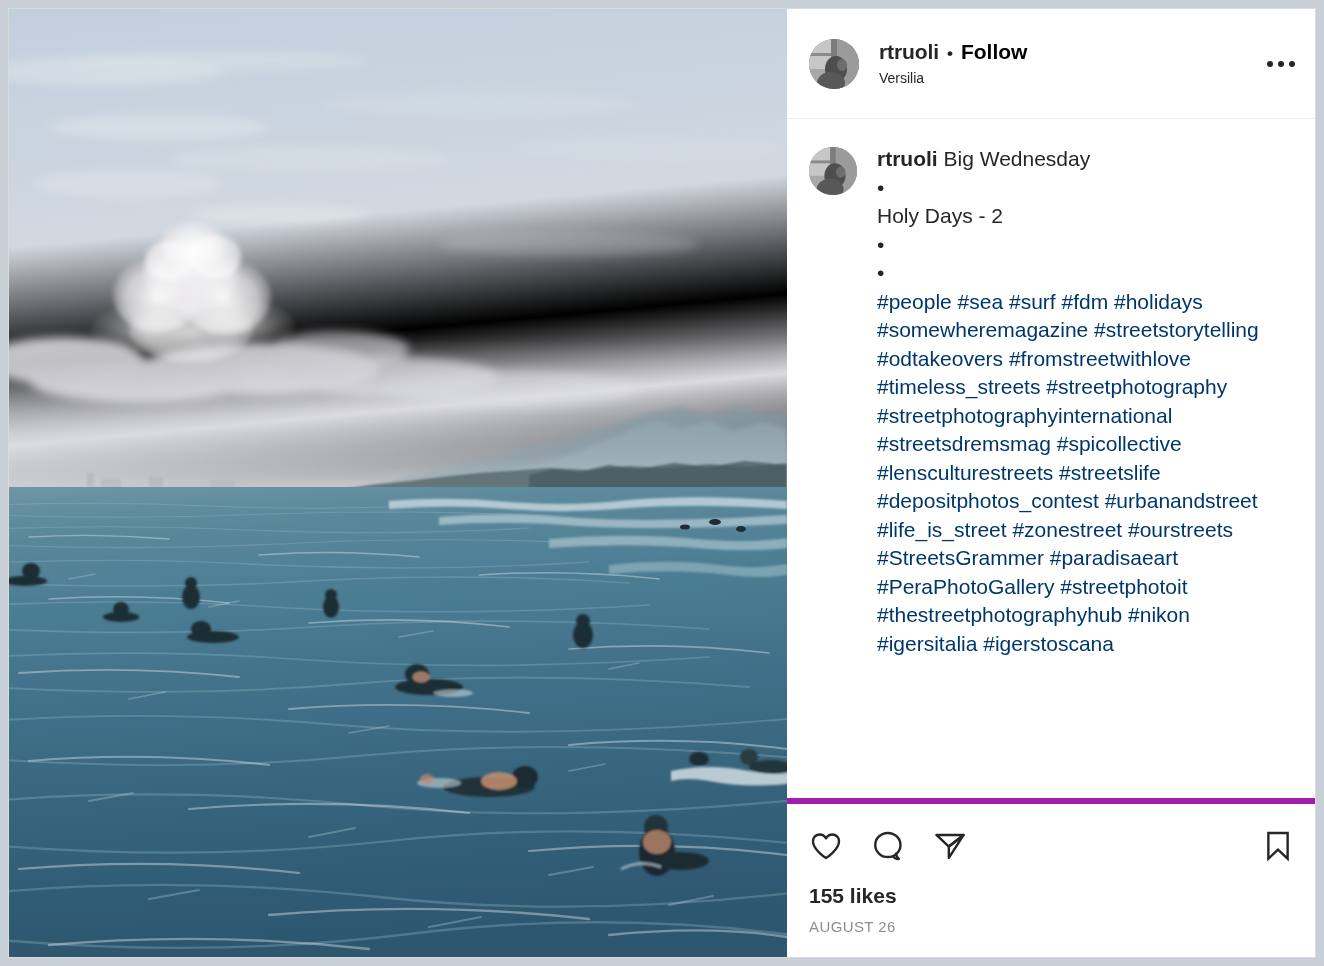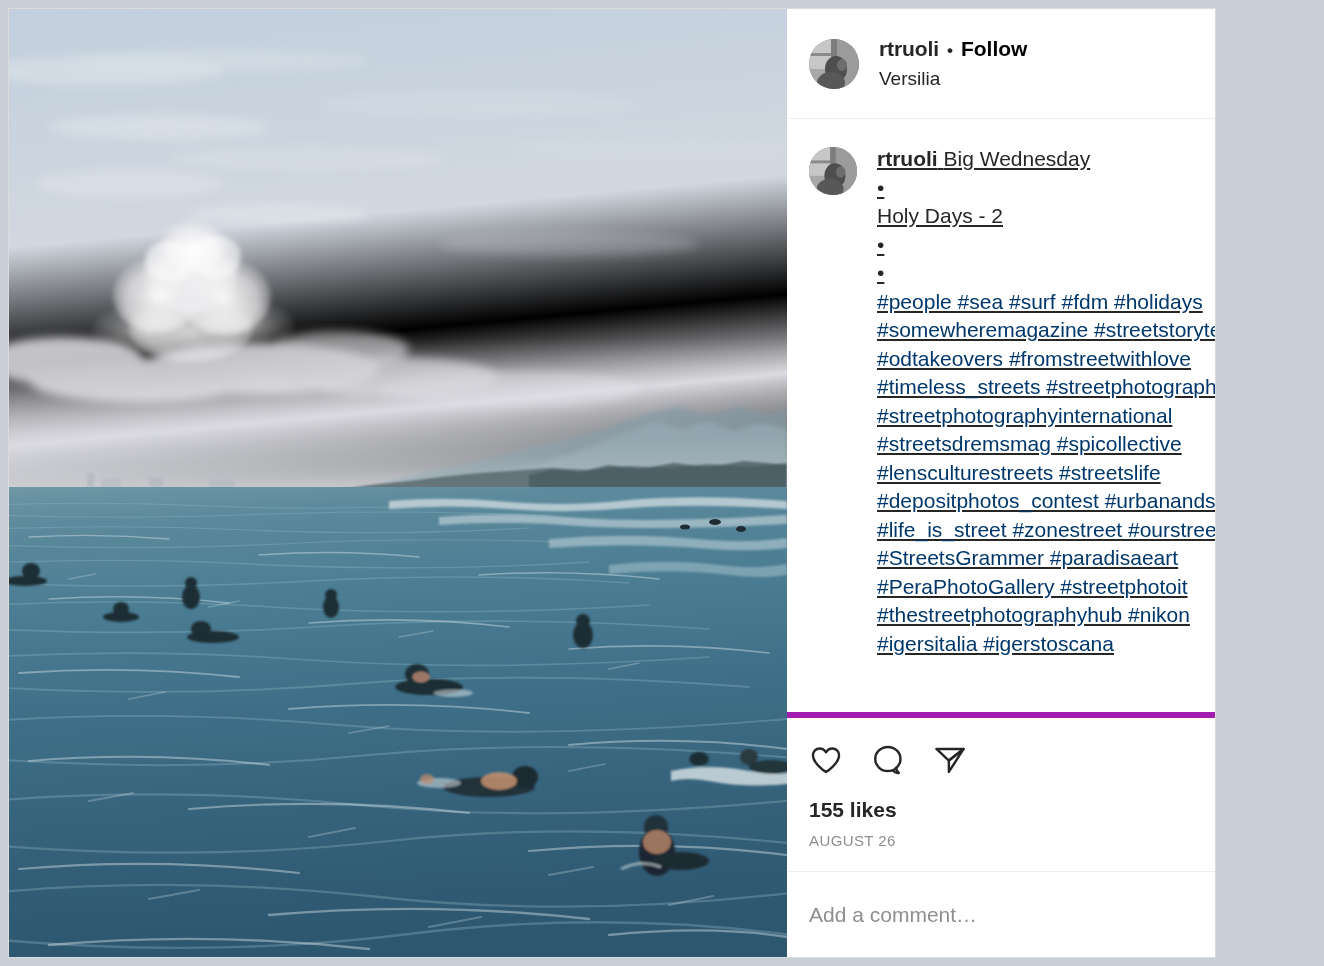--- a/index.html
+++ b/index.html
@@ -9,21 +9,21 @@
     height: 966px;
     background: #c9cfd6;
     font-family: "Liberation Sans", sans-serif;
     overflow: hidden;
   }
 
   .post-card {
     position: absolute;
     left: 8px;
     top: 8px;
-    width: 1208px;
+    width: 1308px;
     height: 950px;
     background: #ffffff;
     border: 1px solid #dbdbdb;
     display: flex;
     overflow: hidden;
   }
 
   
   .photo-pane {
     position: relative;
@@ -74,21 +74,21 @@
   }
   .username-strong { font-weight: 700; letter-spacing: -0.1px; }
   .dot-sep { color: #262626; margin: 0 8px; font-weight: 700; font-size: 17px; }
   .follow-link {
     color: #000000;
     font-weight: 700;
     font-size: 21px;
     cursor: pointer;
   }
   .location-text {
-    font-size: 19px;
+    font-size: 14px;
     color: #262626;
     margin-top: 5px;
   }
   .more-btn {
     flex: 0 0 auto;
     width: 40px; height: 36px;
     display: flex; align-items: center; justify-content: center;
     gap: 5px;
     cursor: pointer;
   }
@@ -116,21 +116,20 @@
     background: #8c8c8c;
   }
   .caption-avatar svg { display: block; width: 48px; height: 48px; }
 
   .caption-body {
     margin-left: 20px;
     font-size: 21px;
     line-height: 28.5px;
     color: #262626;
     flex: 1 1 auto;
-    text-decoration: underline;
   }
   .caption-author { font-weight: 700; }
   .caption-line { white-space: pre-wrap; }
   .hashtags { color: #00376b; }
 
   
   .action-bar {
     flex: 0 0 auto;
     border-top: 6px solid #a21caf;
     padding: 18px 22px 0 22px;
@@ -550,19 +549,15 @@
           <svg width="34" height="34" viewBox="0 0 24 24" fill="none" stroke="#262626" stroke-width="1.7" stroke-linecap="square" stroke-linejoin="miter">
             <path d="M5.2 2.8 L18.8 2.8 L18.8 21 L12 14.6 L5.2 21 Z"></path>
           </svg>
         </span>
       </div>
 
       <div class="likes-count">155 likes</div>
       <div class="post-date">AUGUST 26</div>
     </div>
 
-    <div class="comment-bar">
-      <input class="comment-input" type="text" placeholder="Add a comment…" style="">
-      <button class="post-btn">Post</button>
-    </div>
 
   </div>
 </div>
 
 </body></html>

